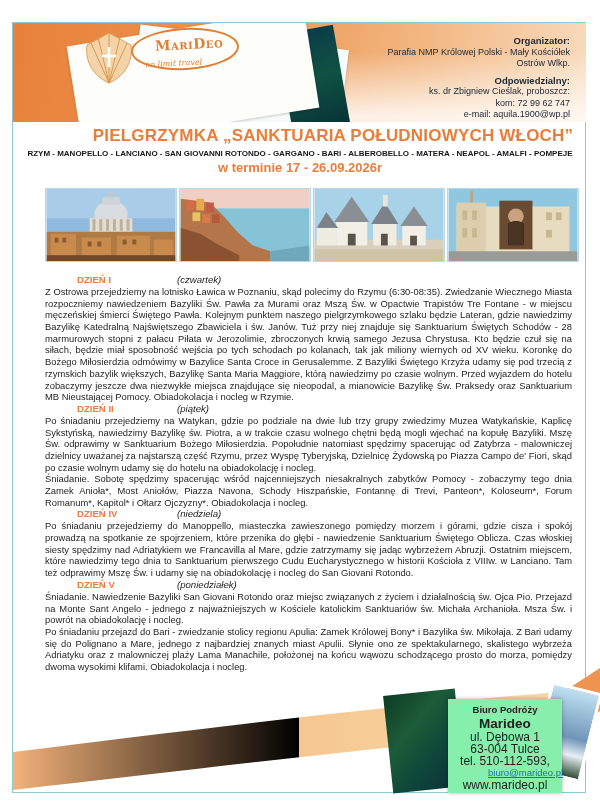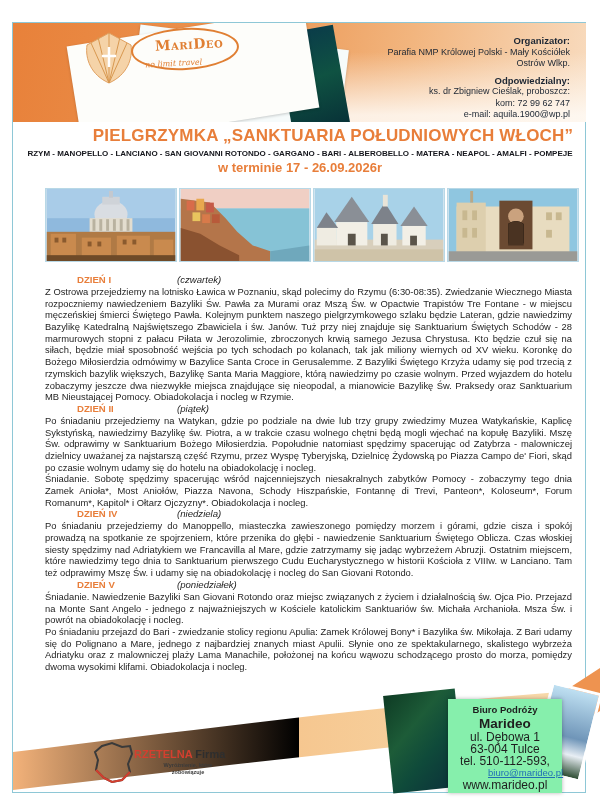--- a/index.html
+++ b/index.html
@@ -263,28 +263,20 @@
         </linearGradient>
       </defs>
       <path d="M0,66 C180,44 380,18 573,4 L573,44 C380,58 180,84 0,104 Z" fill="url(#sw)"></path>
     </svg>
   </div>
 
   <div class="ribbon"></div>
   <div class="postcard-green"></div>
   <div class="postcard-mtn"></div>
 
-  <div class="rzetelna">
-    <svg width="46" height="46" viewBox="0 0 46 46">
-      <path d="M12,6 L22,3 L32,7 L40,6 L42,14 L38,24 L40,32 L32,40 L22,42 L14,38 L6,30 L8,20 L5,12 Z" fill="none" stroke="#3a3a3a" stroke-width="2"></path>
-      <path d="M6,30 L14,38 L22,42 L32,40 L40,32" fill="none" stroke="#d43f2f" stroke-width="2"></path>
-    </svg>
-    <div class="rz-text"><span class="rz-red">RZETELNA</span><span class="rz-dark"> Firma</span></div>
-    <div class="rz-tag">Wyróżnienie, które zobowiązuje</div>
-  </div>
 
   <div class="agency-card">
     <div class="l1">Biuro Podróży</div>
     <div class="name">Marideo</div>
     <div class="ln">ul. Dębowa 1</div>
     <div class="ln">63-004 Tulce</div>
     <div class="ln">tel. 510-112-593,</div>
     <a href="#">biuro@marideo.pl</a>
     <div class="ln">www.marideo.pl</div>
   </div>

